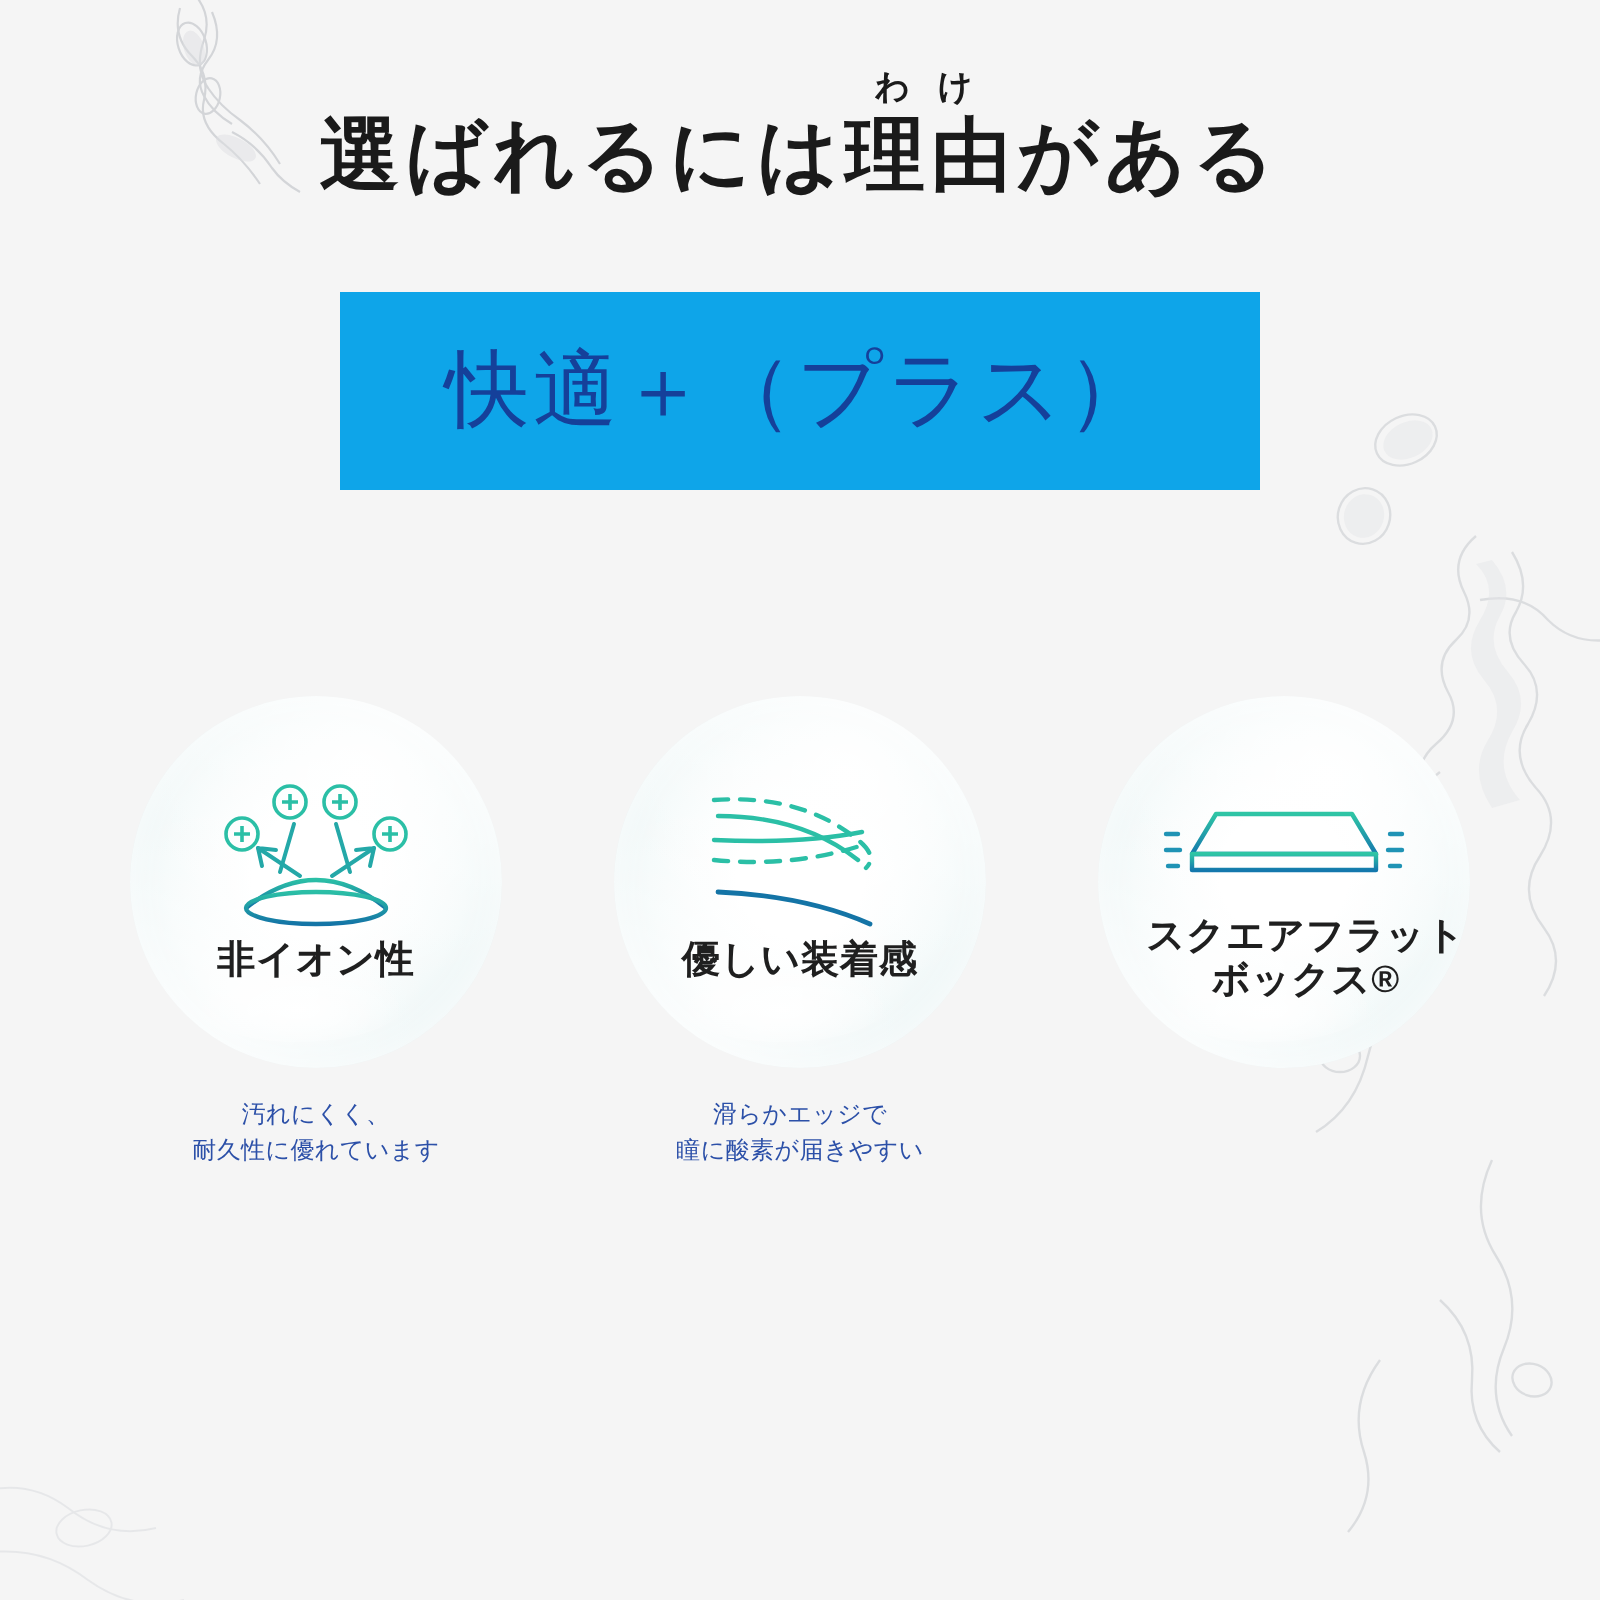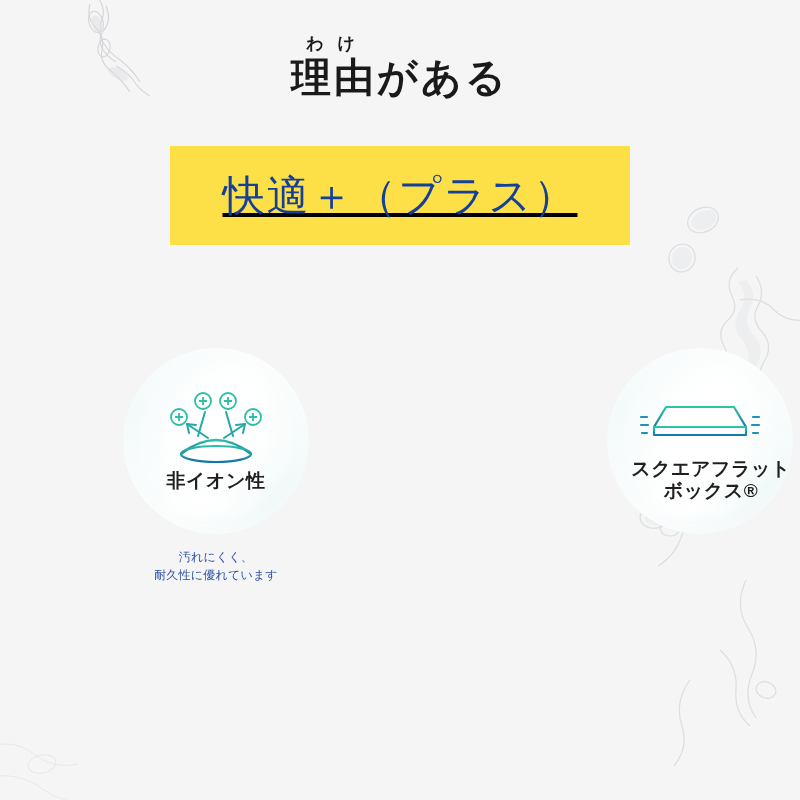--- a/index.html
+++ b/index.html
@@ -45,38 +45,38 @@
     color:#1a1a1a;
     line-height:1;
     white-space:nowrap;
   }
 
   
   .subtitle-box {
     position:absolute;
     left:170px; top:146px;
     width:460px; height:99px;
-    background:#fde047;
+    background:#0ea5e9;
     z-index:3;
-    display:flex; align-items:center; justify-content:center;text-decoration:underline;
+    display:flex; align-items:center; justify-content:center;
   }
   .subtitle {
     font-family:"Liberation Serif", "DejaVu Serif", serif;
     font-size:42px;
     color:#15409a;
     letter-spacing:2px;
     line-height:1;
     white-space:nowrap;
   }
 
   
   .features {
     position:absolute;
     top:348px; left:0; width:800px;
-    display:flex; justify-content:flex-end;
+    display:flex; justify-content:center;
     gap:42px;
     z-index:2;
   }
   .feature { width:200px; position:relative; }
 
   .bubble {
     width:186px; height:186px;
     margin:0 auto;
     border-radius:50%;
     position:relative;
@@ -168,21 +168,21 @@
 
 <svg class="splash splash-bl" viewBox="0 0 200 180">
   <g fill="none" stroke="#cdd0d5" stroke-width="1">
     <path d="M-10 90 q30 -14 54 4 q20 16 44 10"></path>
     <path d="M-6 118 q34 -8 60 12 q22 16 48 10"></path>
     <ellipse cx="52" cy="104" rx="14" ry="9" transform="rotate(-12 52 104)"></ellipse>
   </g>
 </svg>
 
 <div class="headline-wrap">
-  <h1 class="headline"><span class="ruby-group"><span class="ruby-text">わけ</span><span>理由</span></span><span>がある</span></h1>
+  <h1 class="headline"><span>選ばれるには</span><span class="ruby-group"><span class="ruby-text">わけ</span><span>理由</span></span><span>がある</span></h1>
 </div>
 
 <div class="subtitle-box">
   <div class="subtitle">快適＋（プラス）</div>
 </div>
 
 <div class="features">
 
   <div class="feature">
     <div class="bubble">
@@ -218,20 +218,36 @@
           </g>
         </svg>
       </div>
       <div class="feature-title">非イオン性</div>
     </div>
     <div class="feature-caption">汚れにくく、
 耐久性に優れています</div>
   </div>
 
   <div class="feature">
+    <div class="bubble">
+      <div class="icon-slot">
+        <svg width="112" height="74" viewBox="0 0 112 74">
+          <g fill="none" stroke="#2bbfa6" stroke-width="2.2" stroke-linecap="round">
+            <path d="M13 10 q44 -3 72 20 q10 8 4 14" stroke-dasharray="7 6"></path>
+            <path d="M13 40 q40 4 76 -8" stroke-dasharray="7 6"></path>
+            <path d="M15 18 q42 0 70 22"></path>
+            <path d="M13 30 q44 2 74 -4"></path>
+          </g>
+          <path d="M15 56 q44 2 76 16" fill="none" stroke="#1474a6" stroke-width="2.4" stroke-linecap="round"></path>
+        </svg>
+      </div>
+      <div class="feature-title">優しい装着感</div>
+    </div>
+    <div class="feature-caption">滑らかエッジで
+瞳に酸素が届きやすい</div>
   </div>
 
   <div class="feature">
     <div class="bubble">
       <div class="icon-slot">
         <svg width="124" height="64" viewBox="0 0 124 64">
           <defs>
             <linearGradient id="g2" x1="0" y1="0" x2="0" y2="1">
               <stop offset="0" stop-color="#2fc5a5"></stop>
                 <stop offset="1" stop-color="#1478ad"></stop>

